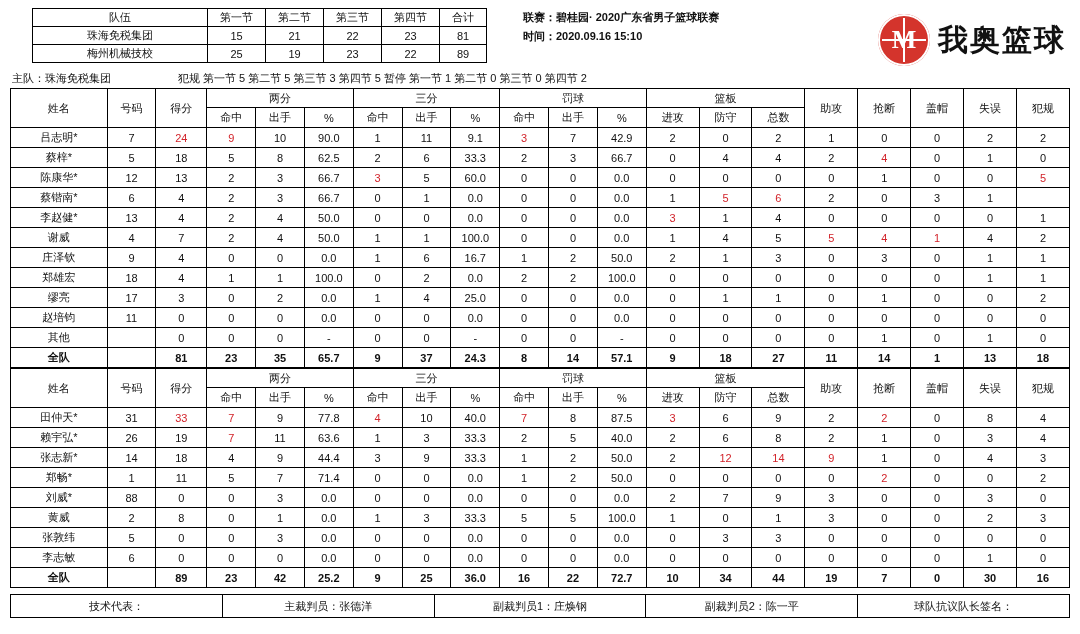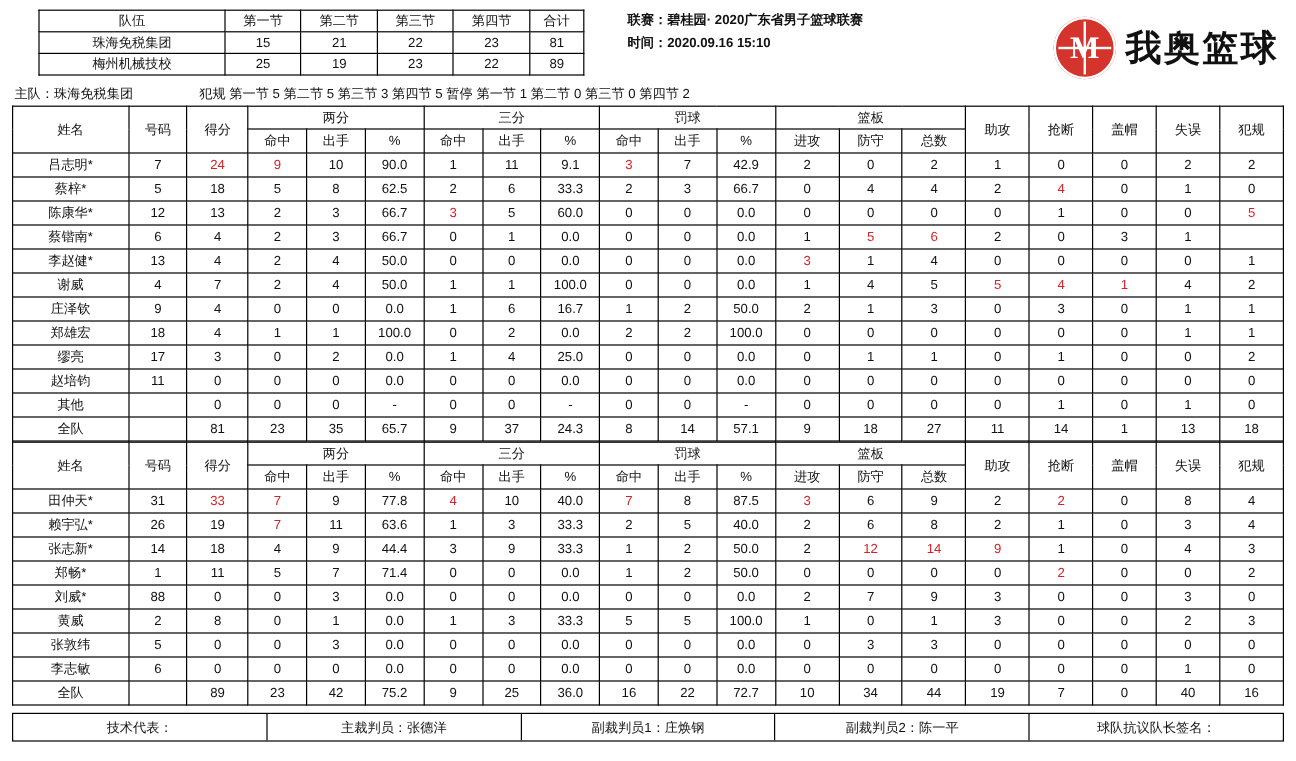--- a/index.html
+++ b/index.html
@@ -17,21 +17,21 @@
   
   .top{display:flex;align-items:flex-start;padding:8px 10px 0 10px;}
   .score-wrap{width:455px;margin-left:22px;}
   table{border-collapse:collapse;}
   .score{width:100%;}
   .score th,.score td{
     border:1px solid #000;
     text-align:center;
     font-size:11px;
     height:17px;
-    padding:0 2px;
+    padding:0 12px;
     font-weight:normal;
   }
   .score .teamcell{width:150px;}
   .meta{margin-left:36px;font-size:11px;line-height:19px;}
   .meta .row{white-space:nowrap;}
   .meta b{font-weight:bold;text-align:center;}
 
   .logo{
     position:absolute;right:14px;top:14px;
     display:flex;align-items:center;gap:8px;
@@ -61,38 +61,38 @@
   }
 
   
   .team-head{
     margin:8px 0 2px 12px;
     font-size:11px;
     display:flex;
     align-items:center;
   }
   .team-head .label{min-width:150px;}
-  .team-head .fouls{margin-left:4px;}
+  .team-head .fouls{margin-left:16px;}
 
   .box{margin:0 10px;}
   .box table{width:1060px;table-layout:fixed;}
   .box th,.box td{
     border:1px solid #000;
     text-align:center;
     font-size:11px;
     font-weight:normal;
     height:19px;
     padding:0;
     overflow:hidden;
     white-space:nowrap;
   }
   .box .grp{height:18px;margin-top:43px;}
   .hl{color:#d2232a;font-weight:bold;}
   .nm{font-size:11px;}
-  .total-row td{font-weight:normal;}
+  .total-row td{font-weight:bold;}
 
   
   .footer{
     margin:6px 10px 0 10px;
     border:1px solid #000;
     height:22px;
     display:flex;
     align-items:center;
     font-size:11px;
   }
@@ -720,34 +720,34 @@
             <td>0</td>
             <td>1</td>
             <td>0</td>
           </tr>
           <tr class="total-row">
             <td>全队</td>
             <td></td>
             <td>89</td>
             <td>23</td>
             <td>42</td>
-            <td>75.2</td>
+            <td>25.2</td>
             <td>9</td>
             <td>25</td>
             <td>36.0</td>
             <td>16</td>
             <td>22</td>
             <td>72.7</td>
             <td>10</td>
             <td>34</td>
             <td>44</td>
             <td>19</td>
             <td>7</td>
             <td>0</td>
-            <td>40</td>
+            <td>30</td>
             <td>16</td>
           </tr>
         </tbody>
       </table>
   </div>
 
   <div class="footer">
     <div class="cell">
       <span>技术代表：</span>
       <span></span>

